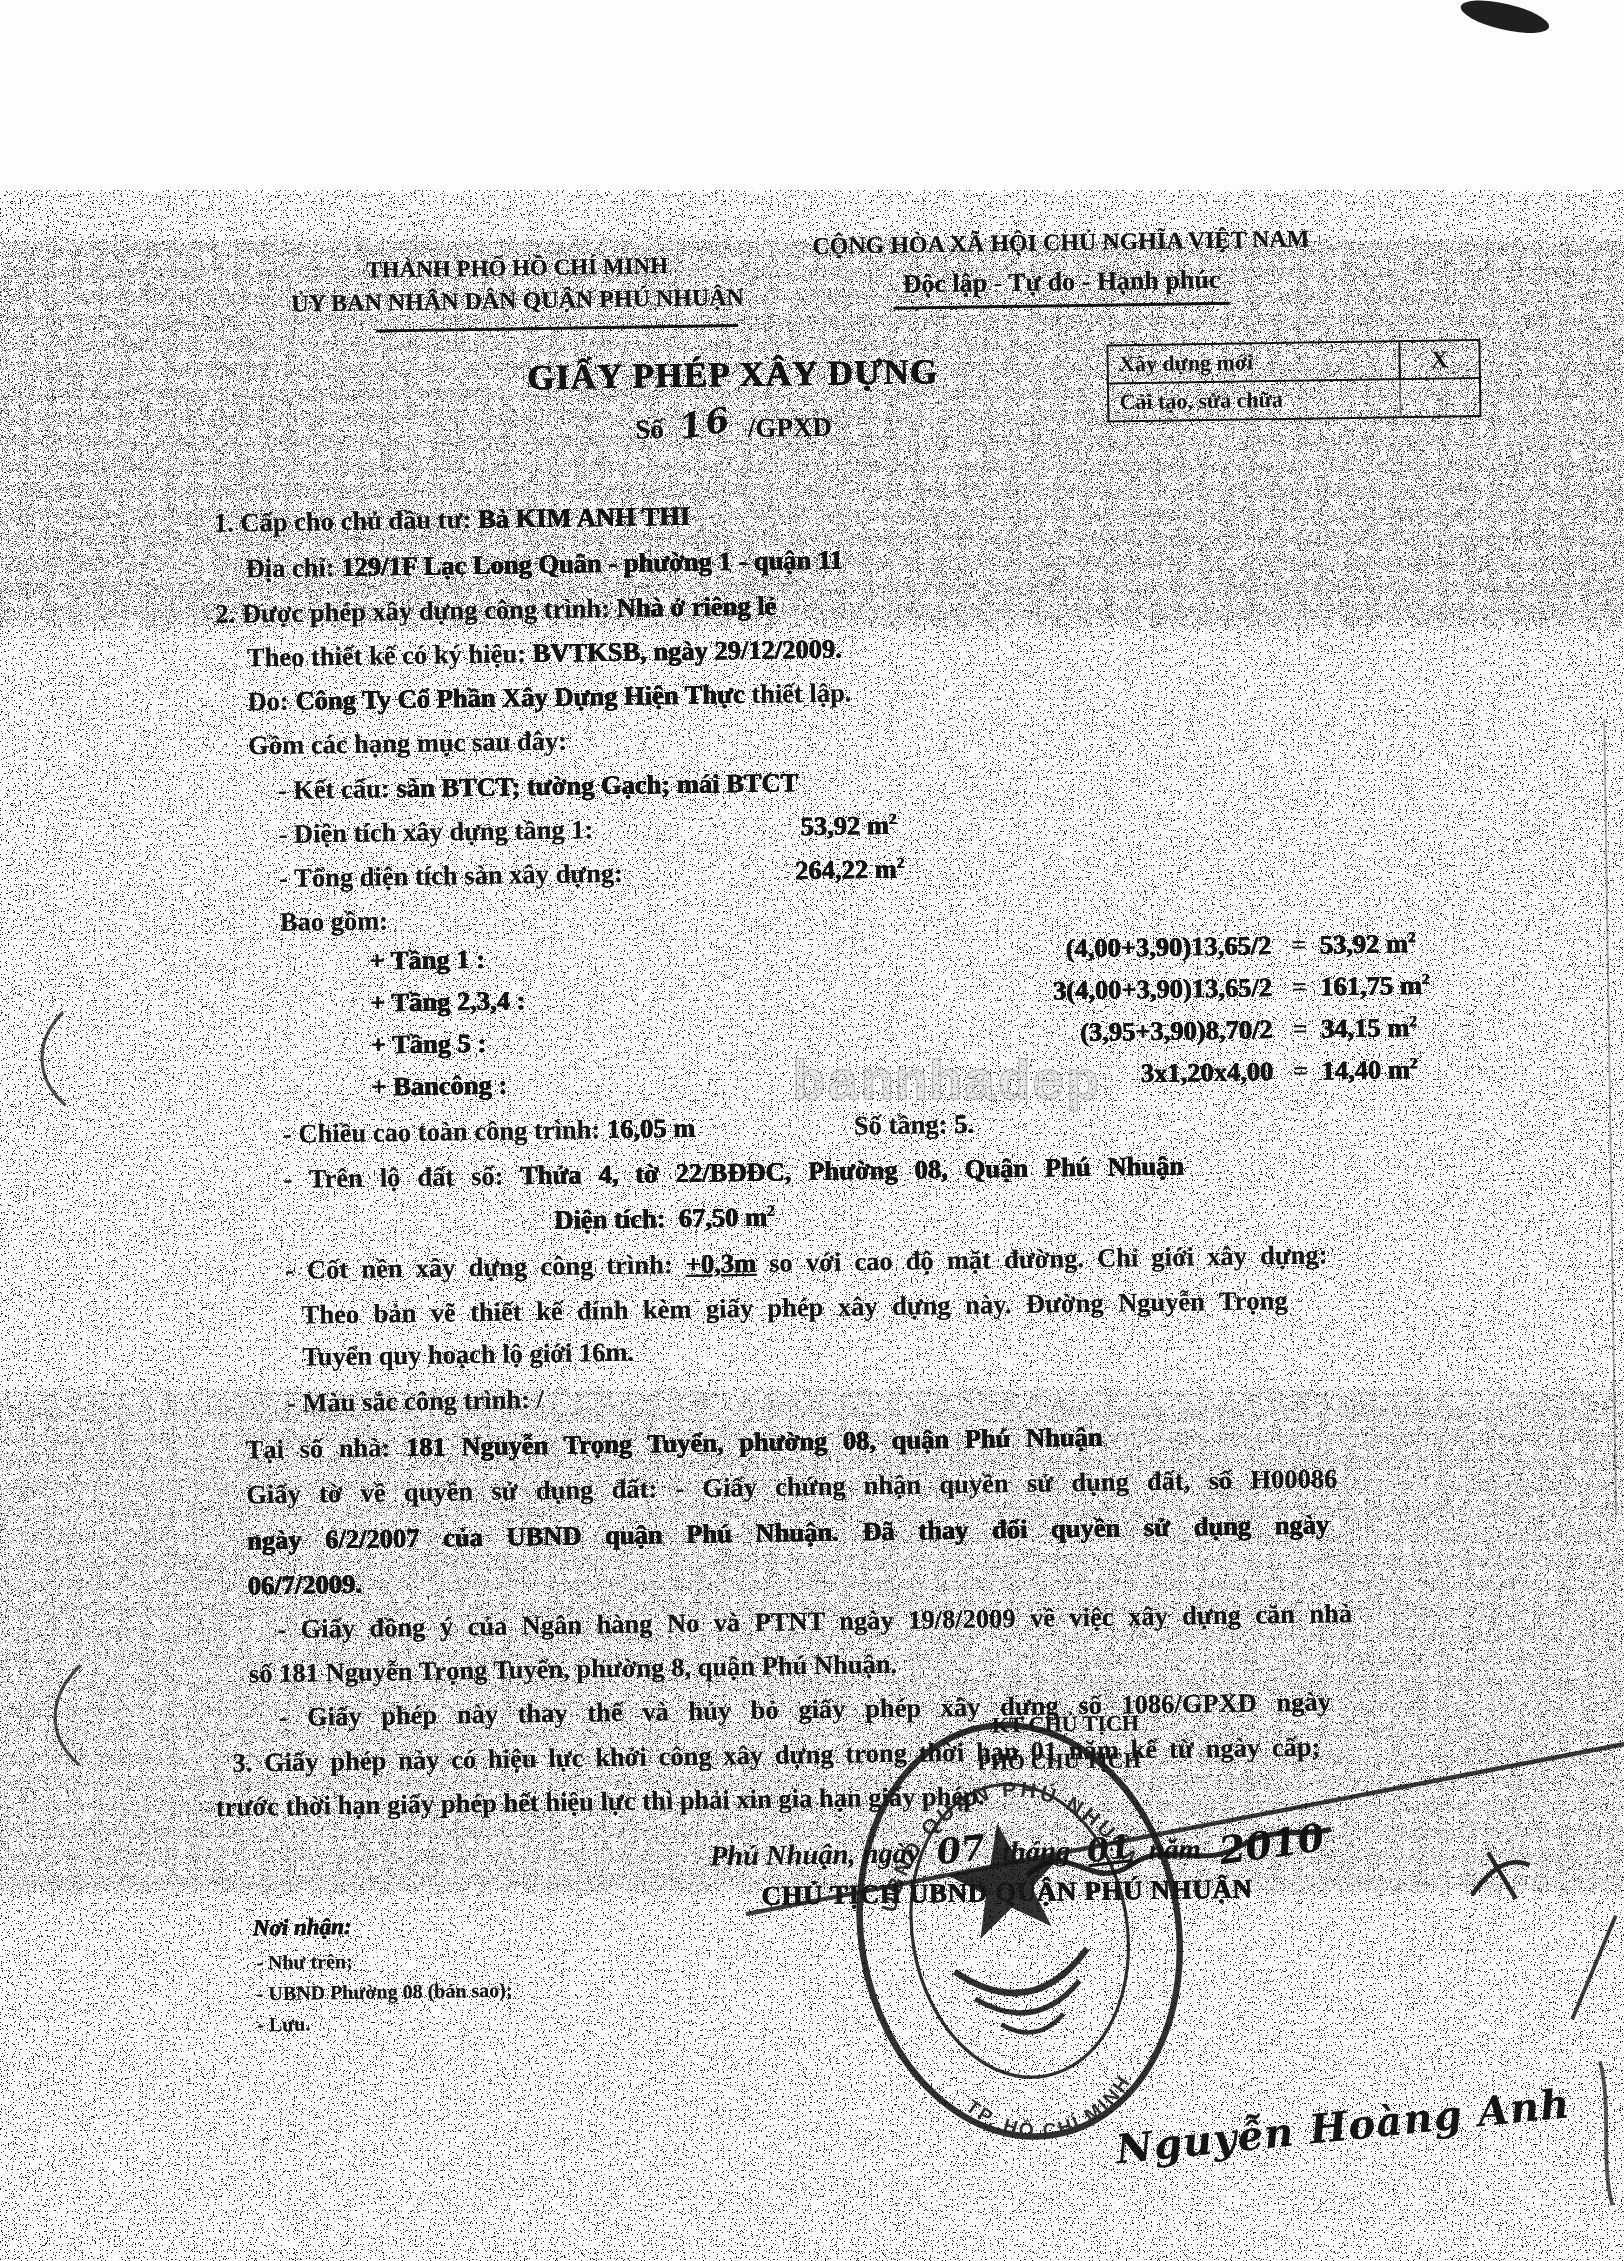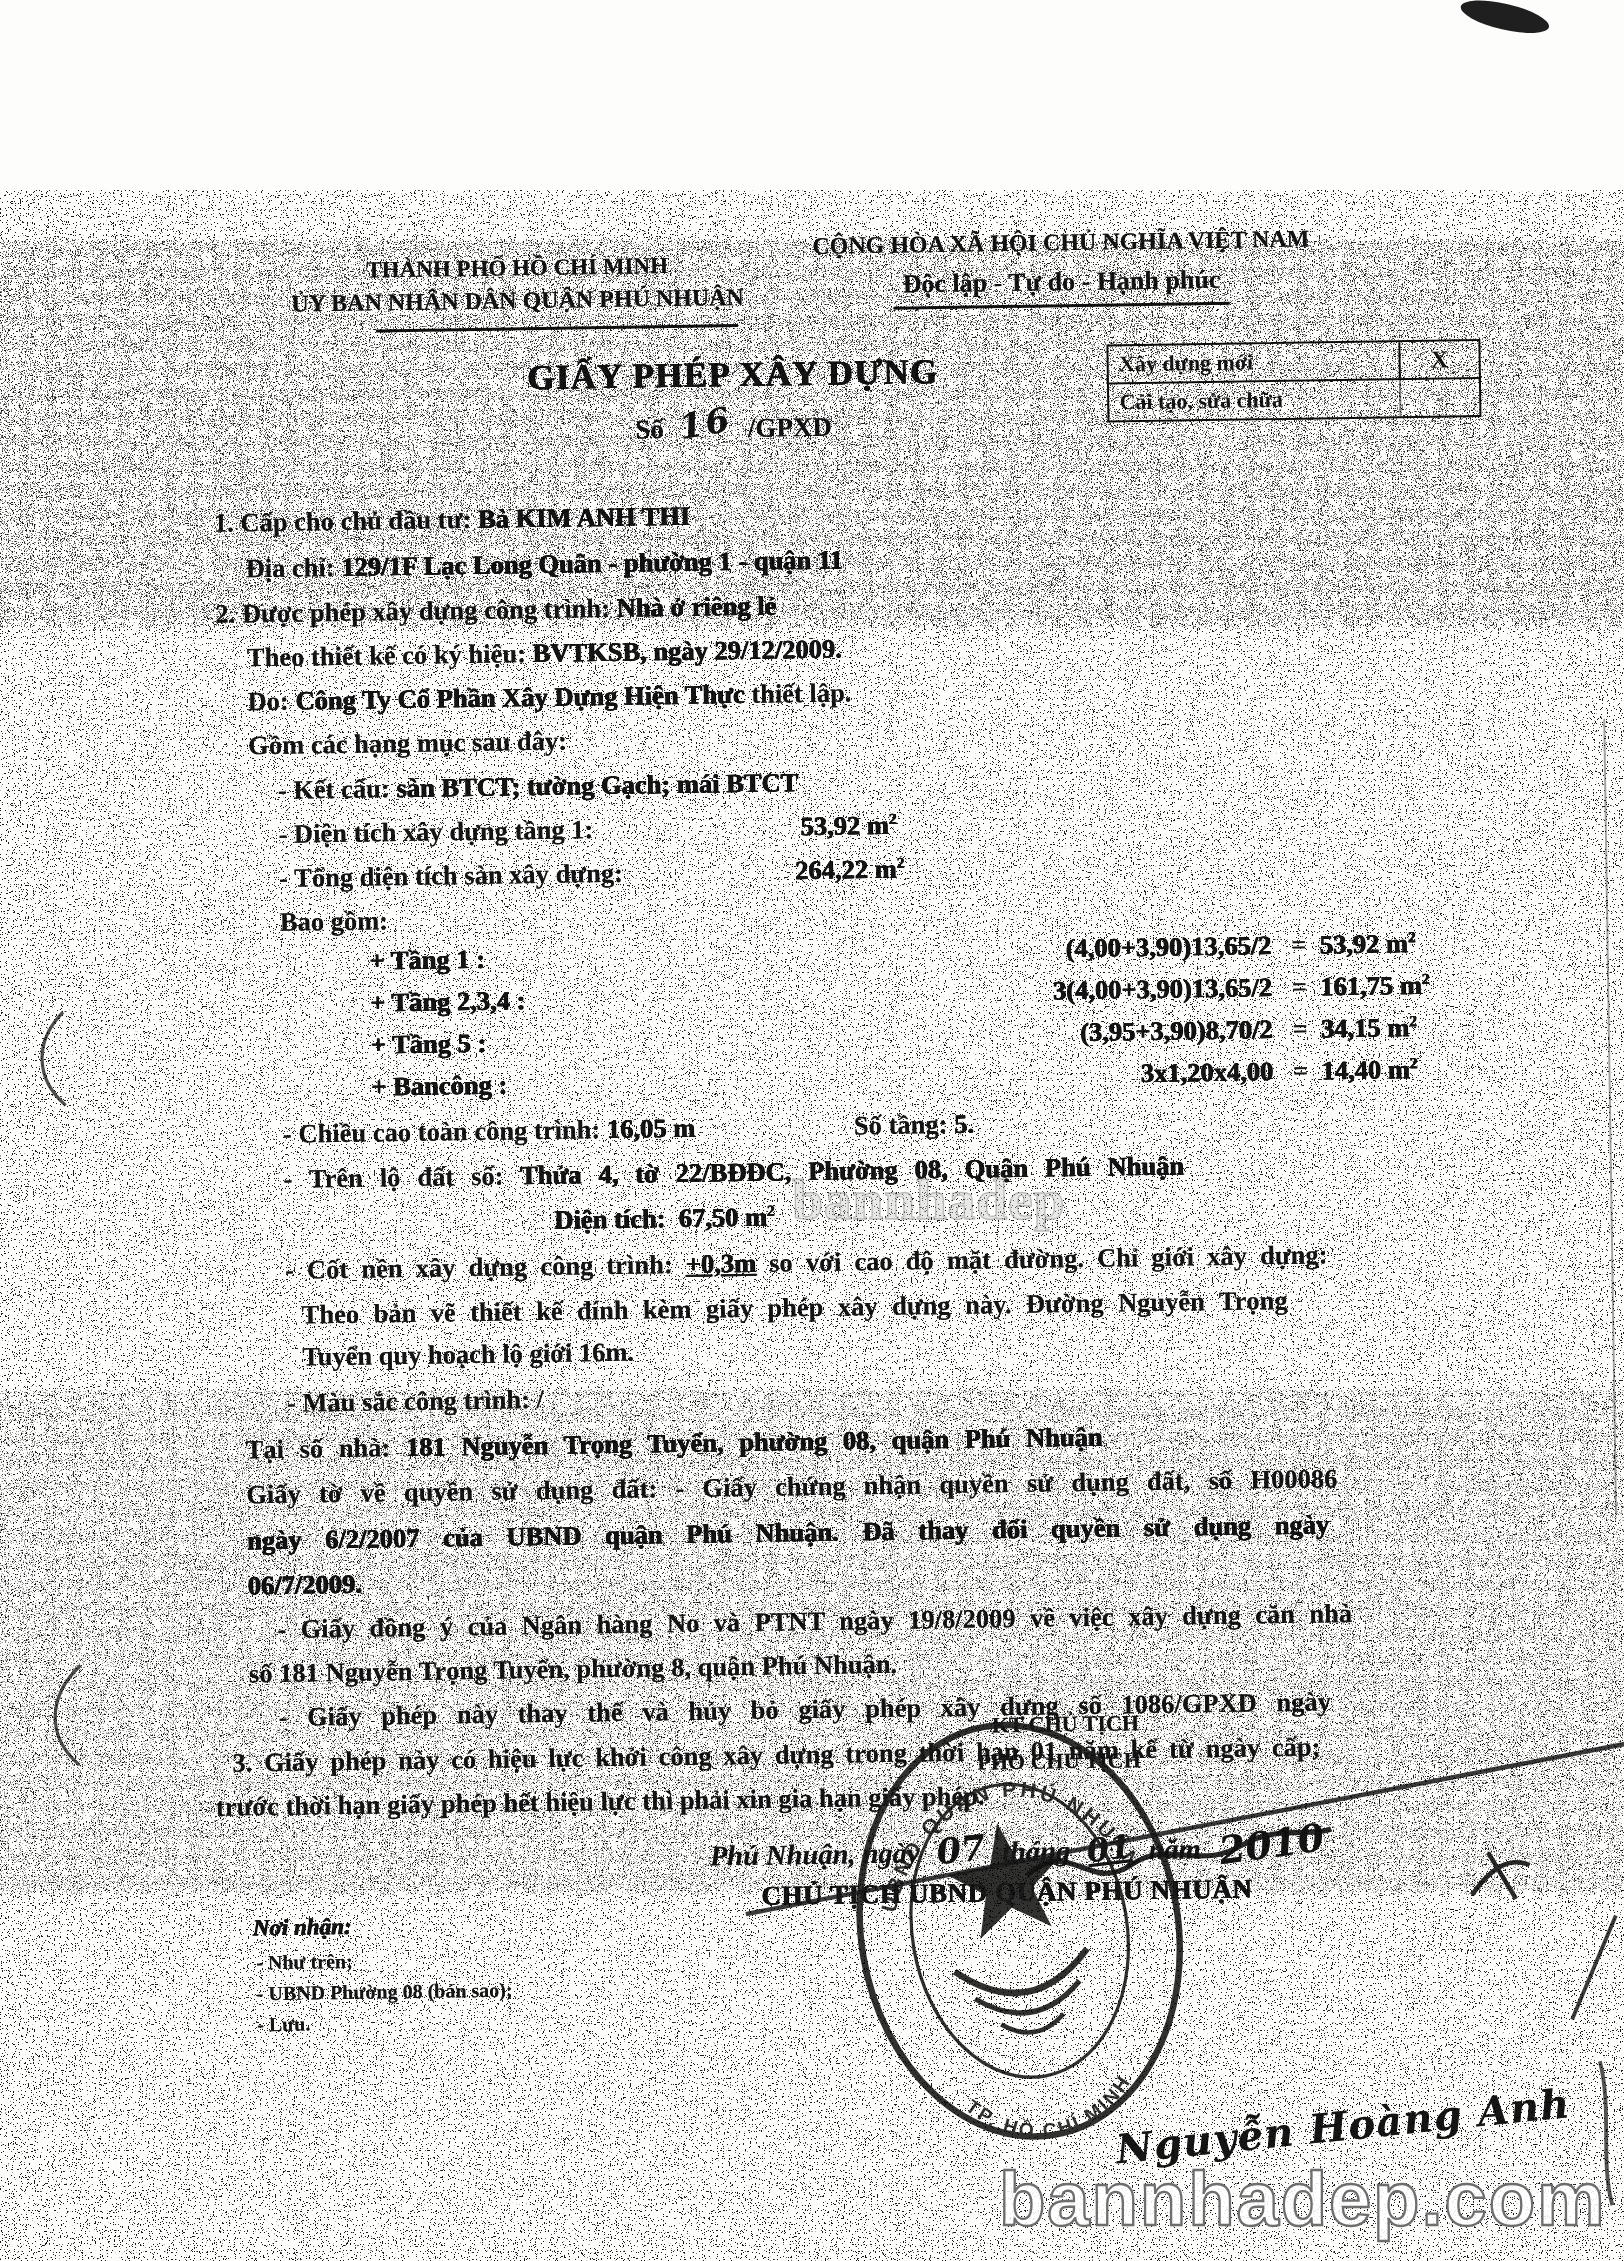--- a/index.html
+++ b/index.html
@@ -18,22 +18,22 @@
   .ws14{word-spacing:9px}.ws16{word-spacing:10.3px}.ws18{word-spacing:11.6px}
   .ws20{word-spacing:13px}.ws26{word-spacing:17px}
   .rule{position:absolute;background:#121212;}
   .typetable{position:absolute;left:1118px;top:349px;width:370px;border:2.6px solid #0e0e0e;}
   .typetable .row{display:flex;height:36px;align-items:center;}
   .typetable .row + .row{border-top:2.6px solid #0e0e0e;}
   .typetable .lab{flex:1;padding-left:10.3px;font-size:22px;font-weight:700;}
   .typetable .mark{width:78px;border-left:2.6px solid #0e0e0e;align-self:stretch;
                    display:flex;align-items:center;justify-content:center;
                    font-size:24.6px;font-weight:700;}
-  .wm-mid{position:absolute;left:792px;top:1168px;z-index:50;
-          font-family:Liberation Serif, serif;font-weight:700;font-size:56px;
+  .wm-mid{position:absolute;left:792px;top:1052px;z-index:50;
+          font-family:Liberation Mono, monospace;font-weight:700;font-size:56px;
           color:rgba(200,200,200,0.38);-webkit-text-stroke:1.3px rgba(120,120,120,0.45);
           letter-spacing:0.6px;white-space:nowrap;}
   .wm-bot{position:absolute;left:999px;top:2155px;z-index:50;
           font-family:"Liberation Sans",sans-serif;font-weight:700;font-size:76px;
           color:rgba(255,255,255,0.88);-webkit-text-stroke:2.3px #6e6e6e;
           letter-spacing:1.9px;white-space:nowrap;}
   .marks,.noise{position:absolute;left:0;top:0;pointer-events:none;}
   .noise{z-index:40;}
 </style>
 </head>
@@ -235,15 +235,14 @@
         <feTurbulence type="fractalNoise" baseFrequency="0.62" numOctaves="2" seed="29" stitchTiles="stitch"></feTurbulence>
         <feColorMatrix type="matrix" values="0 0 0 0 0  0 0 0 0 0  0 0 0 0 0  22 22 22 0 -37"></feColorMatrix>
       </filter>
     </defs>
     <rect x="0" y="295" width="2512" height="3201" filter="url(#speck)" opacity="0.9"></rect>
     <rect x="0" y="370" width="2512" height="600" filter="url(#speck2)" opacity="0.55"></rect>
     <rect x="0" y="2150" width="2512" height="780" filter="url(#speck2)" opacity="0.4"></rect>
   </svg>
 
   <div class="wm-mid">bannhadep</div>
-  <div class="wm-bot">bannhadep.com</div>
 </div>
 
 
 </body></html>

